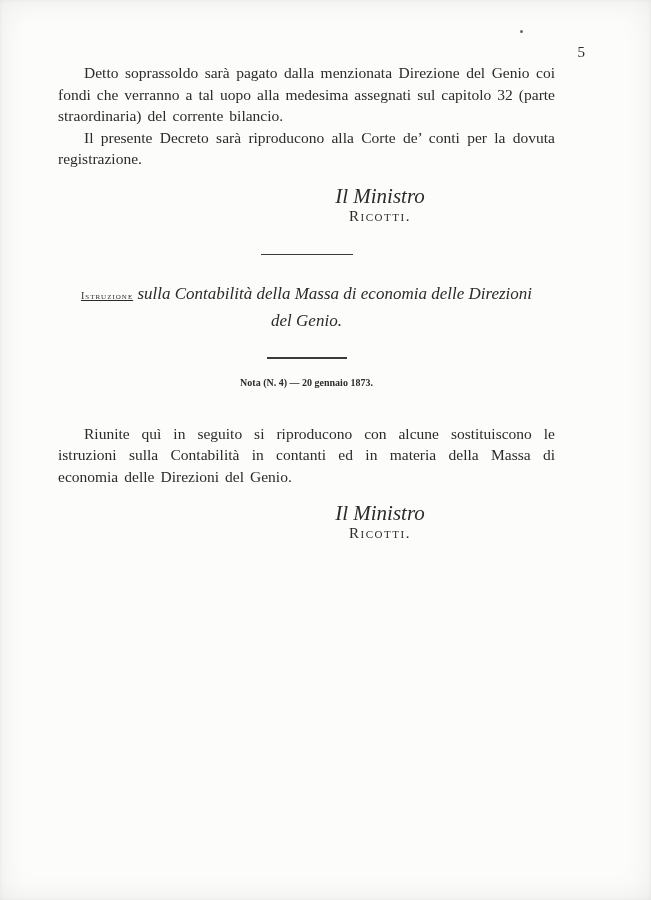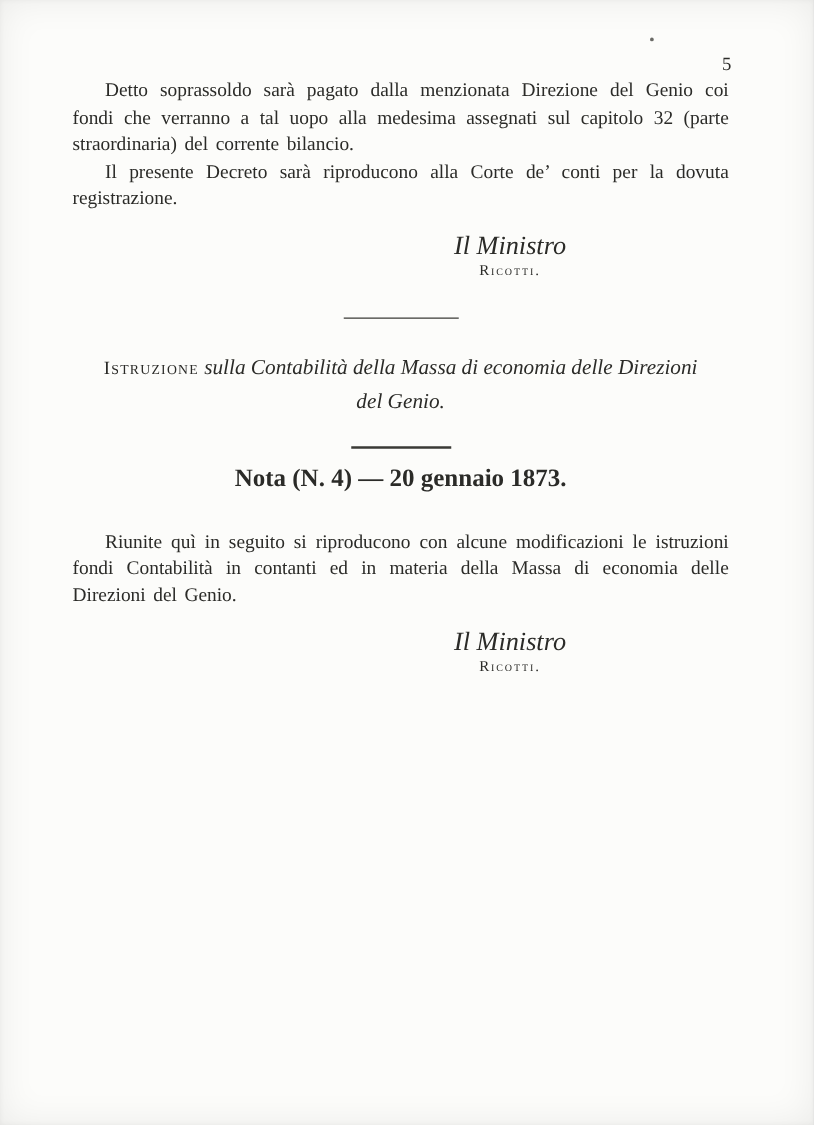--- a/index.html
+++ b/index.html
@@ -7,21 +7,21 @@
     position: relative;
     width: 651px;
     height: 900px;
     margin: 0 auto;
     background: #fcfcfa;
     box-shadow: inset 0 0 30px rgba(0,0,0,0.07), inset 0 0 4px rgba(0,0,0,0.05);
     font-family: "Liberation Serif", "DejaVu Serif", serif;
     color: #2b2b28;
     overflow: hidden;
   }
-  .content { padding: 62px 68px 0 58px; }
+  .content { padding: 62px 96px 0 58px; }
 
   .page-number {
     position: absolute;
     top: 44px;
     right: 66px;
     font-size: 15px;
     color: #2b2b28;
   }
   .artifact-dot {
     position: absolute;
@@ -48,21 +48,21 @@
     text-align: center;
   }
   .signature .role {
     font-style: italic;
     font-size: 21px;
     line-height: 20px;
   }
   .signature .name {
     font-variant: small-caps;
     letter-spacing: 1.5px;
-    font-size: 12px;
+    font-size: 15px;
     line-height: 20px;
   }
 
   .rule {
     width: 92px;
     height: 1.5px;
     background: #3a3a36;
     margin: 28px auto 26px auto;
   }
   .rule.rule-2 { width: 80px; margin: 24px auto 14px auto; }
@@ -71,28 +71,29 @@
     margin: 6px 18px 0 18px;
     text-align: center;
     font-style: italic;
     font-size: 17px;
     line-height: 25px;
   }
   .section-heading .lead {
     font-style: normal;
     font-variant: small-caps;
     letter-spacing: 1px;
-    font-size: 15px;
+    font-size: 10px;
+    text-decoration: underline;
   }
 
   .nota-line {
     margin: 0;
     text-align: center;
     font-weight: bold;
-    font-size: 20px;
+    font-size: 10px;
     line-height: 20px;
   }
 
   .spacer-lg { height: 30px; }
 </style>
 </head>
 <body>
 
 <div class="page">
 
@@ -116,21 +117,21 @@
     <p class="section-heading">
       <span class="lead">Istruzione</span><span> sulla Contabilità della Massa di economia delle Direzioni del Genio.</span>
     </p>
 
     <div class="rule rule-2"></div>
 
     <p class="nota-line">Nota (N. 4) — 20 gennaio 1873.</p>
 
     <div class="spacer-lg"></div>
 
-    <p class="body-text">Riunite quì in seguito si riproducono con alcune modificazioni le istruzioni fondi Contabilità in contanti ed in materia della Massa di economia delle Direzioni del Genio.</p>
+    <p class="body-text">Riunite quì in seguito si riproducono con alcune sostituiscono le istruzioni sulla Contabilità in contanti ed in materia della Massa di economia delle Direzioni del Genio.</p>
 
 
     <div class="signature">
       <div class="role">Il Ministro</div>
       <div class="name">Ricotti.</div>
     </div>
 
   </div>
 </div>
 

